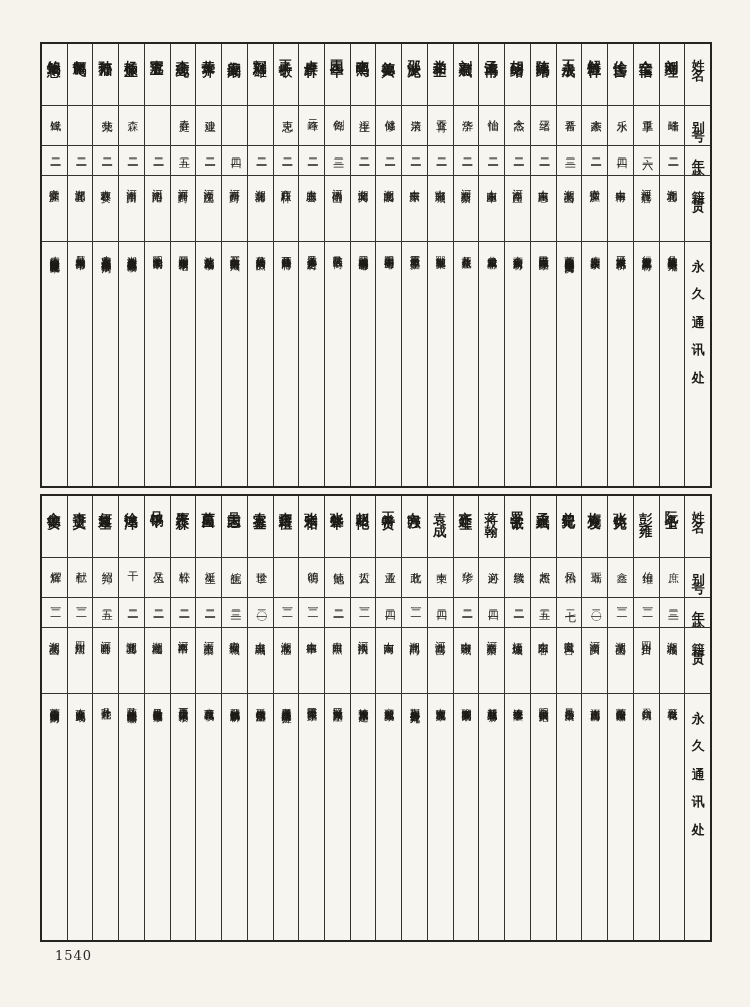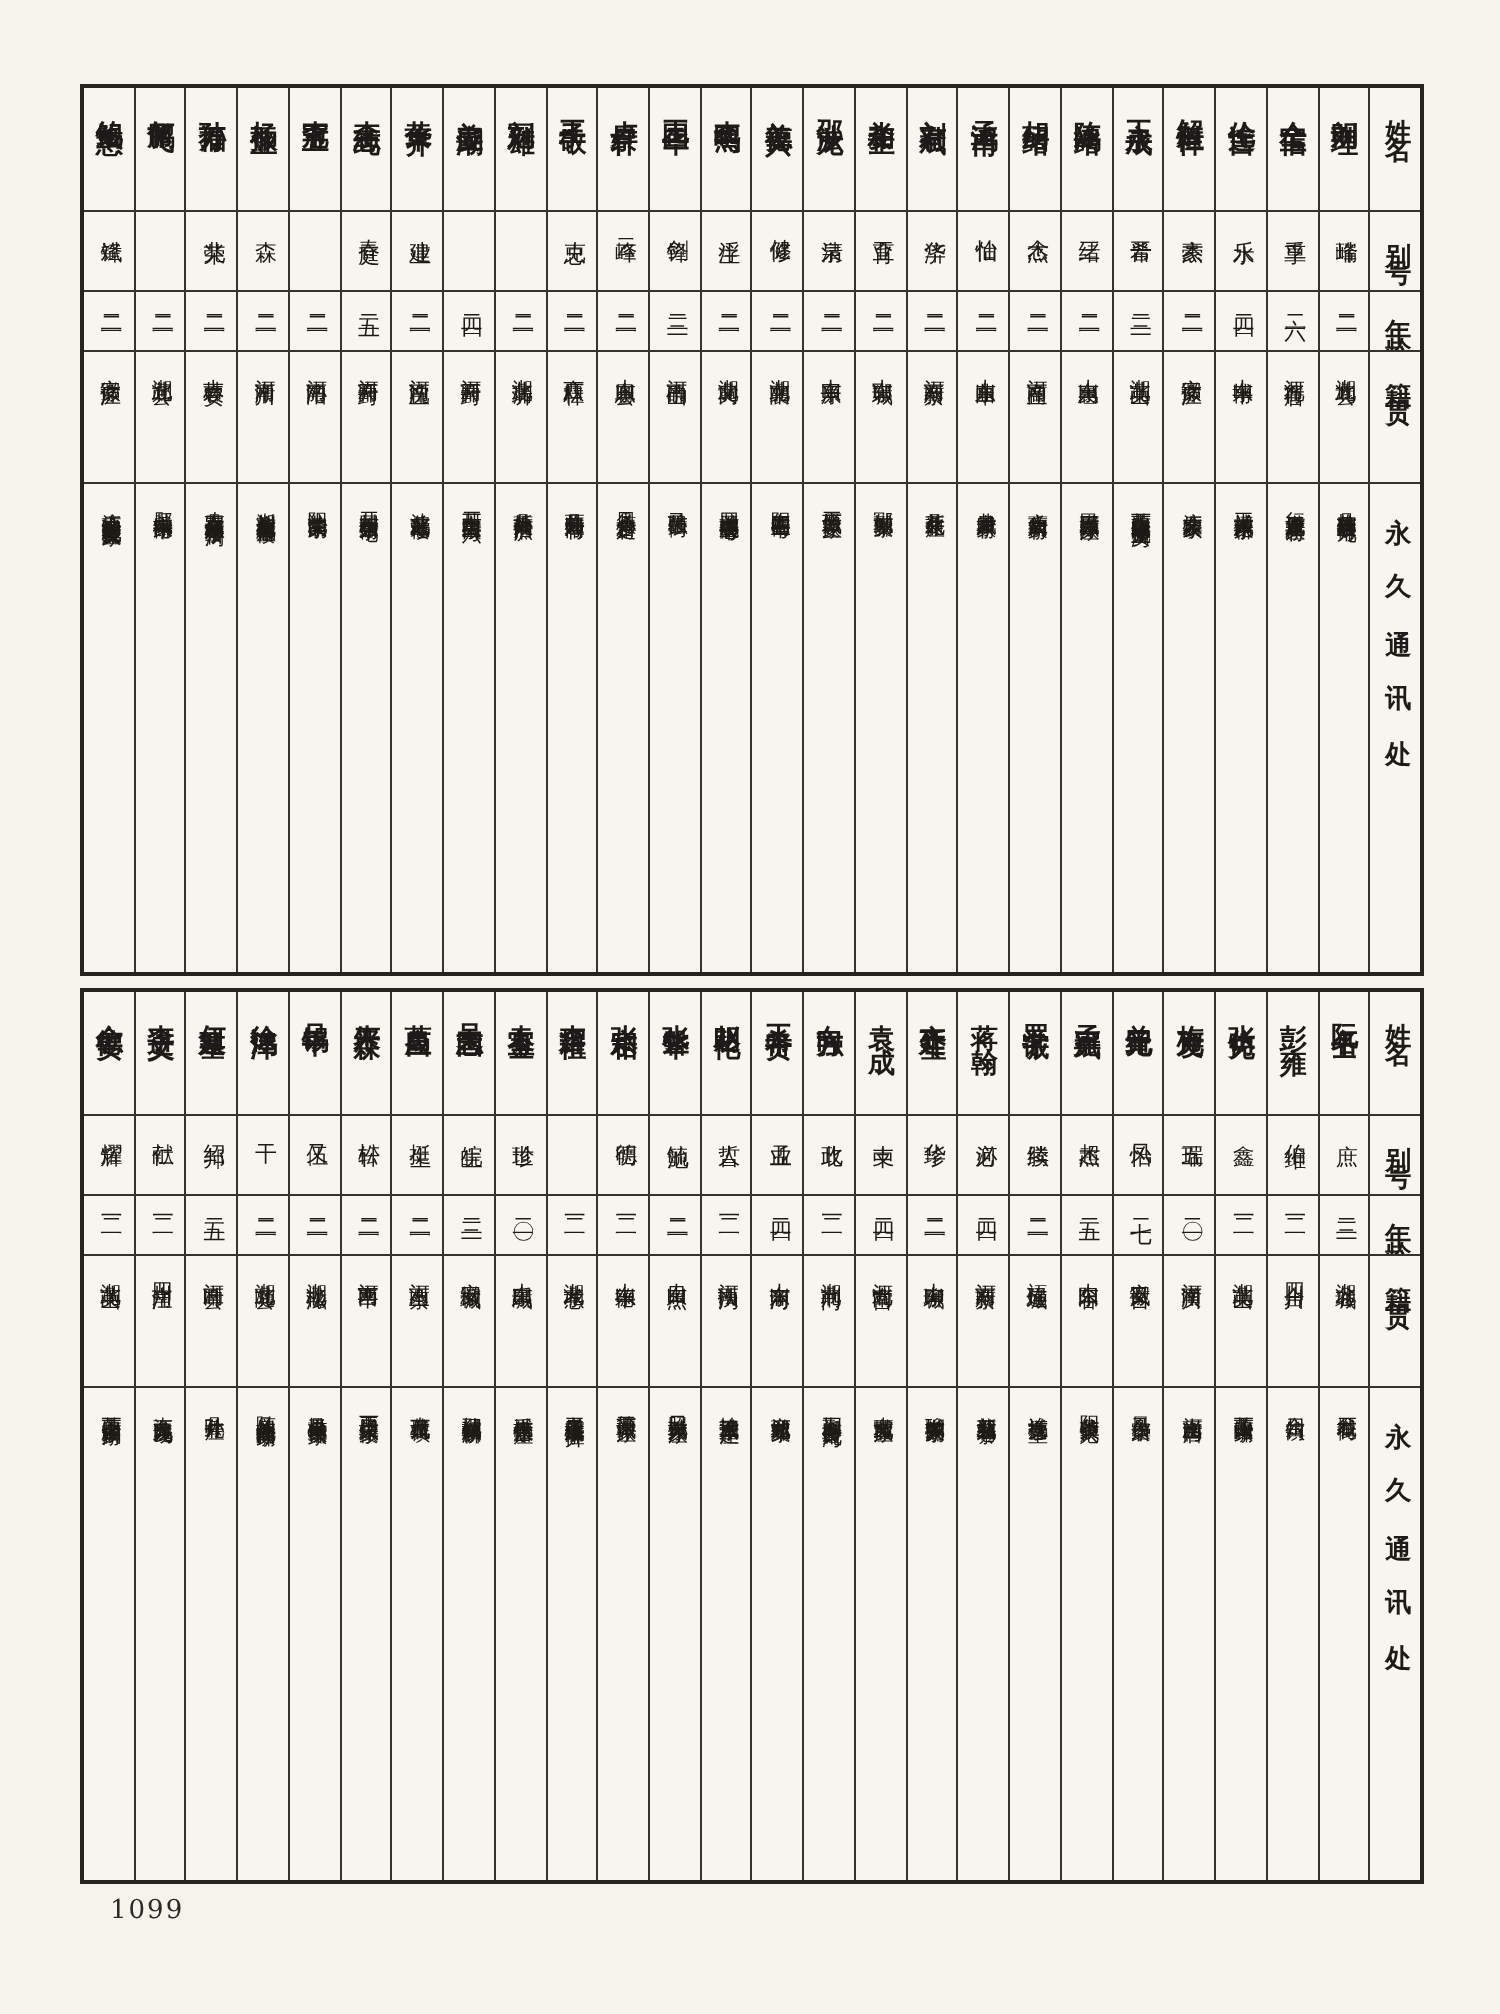--- a/index.html
+++ b/index.html
@@ -958,14 +958,14 @@
           <span class="vtext age-text">二一</span>
         </div>
         <div class="cell cell-native">
           <span class="vtext native-text">湖北英山</span>
         </div>
         <div class="cell cell-address">
           <span class="vtext addr-text">英山西河金家铺杨家河</span>
         </div>
       </div>
     </div>
-  <div class="page-number">1099</div>
+  <div class="page-number">1540</div>
 </div>
 
 </body></html>

